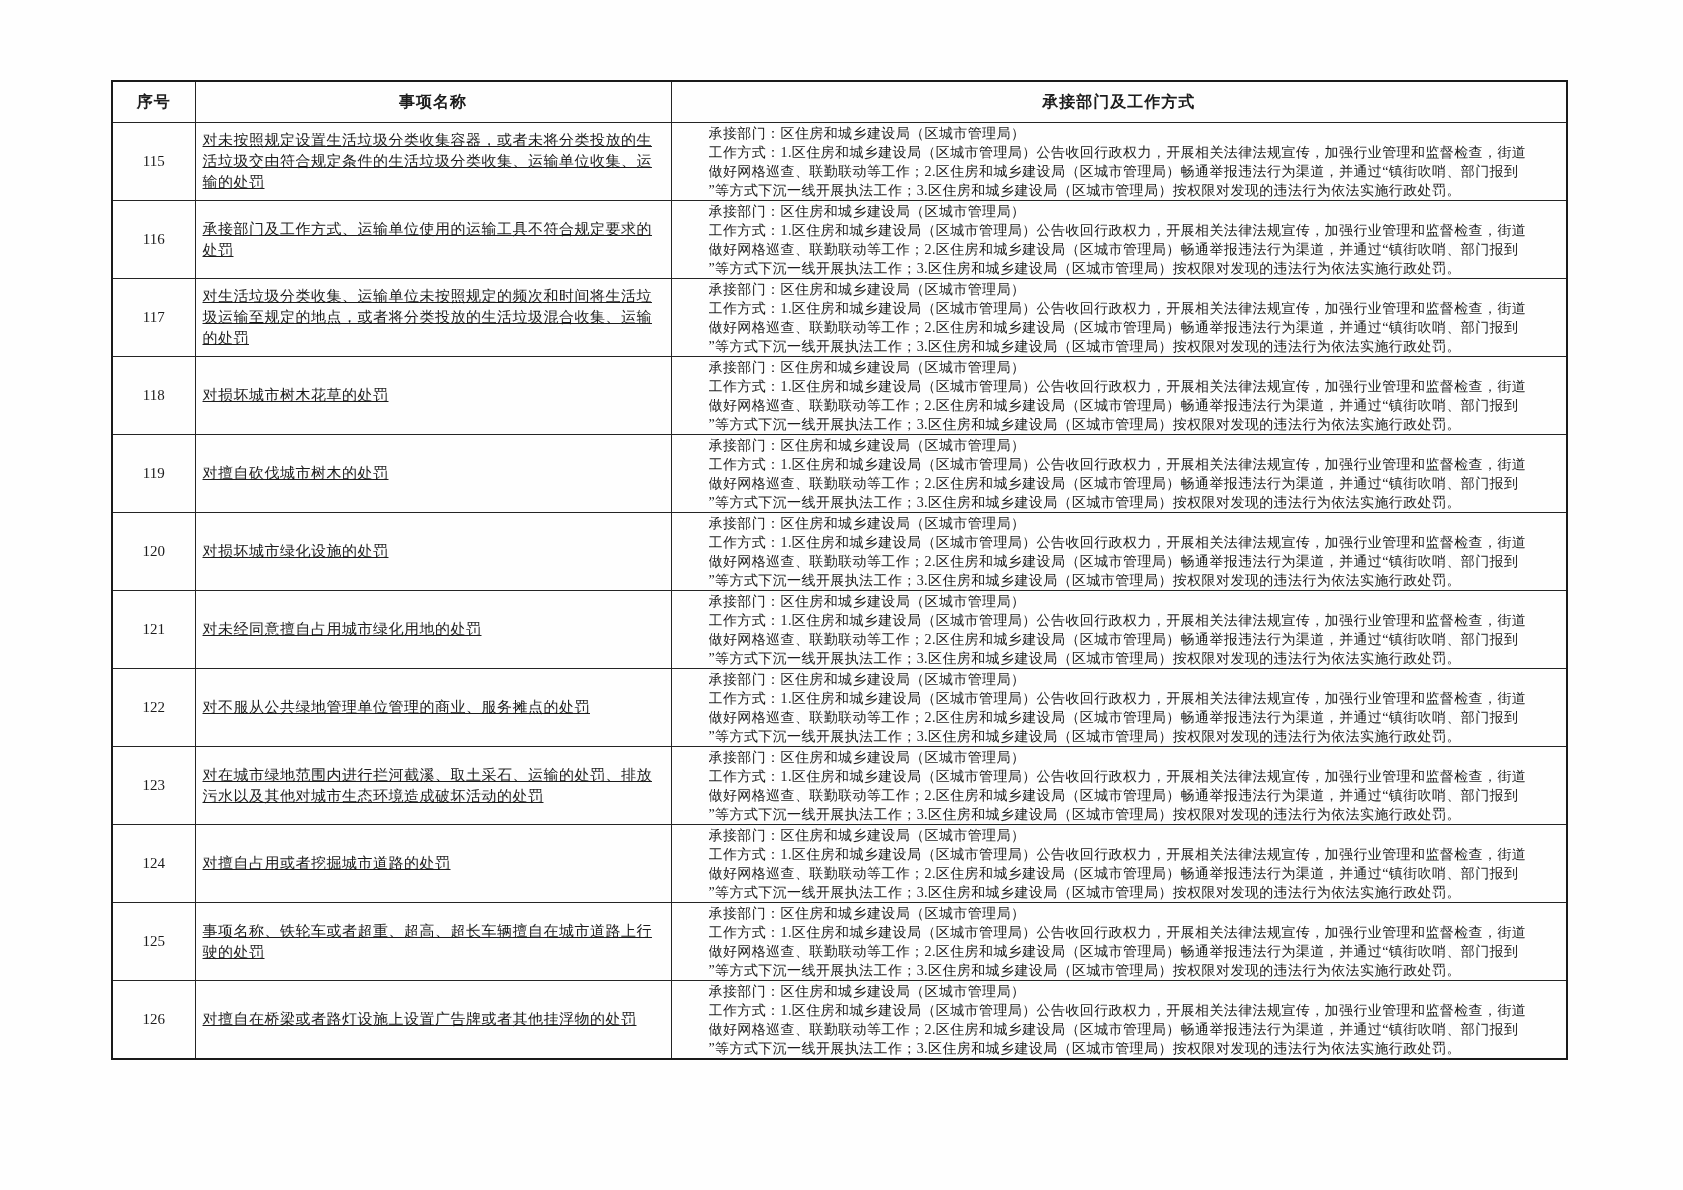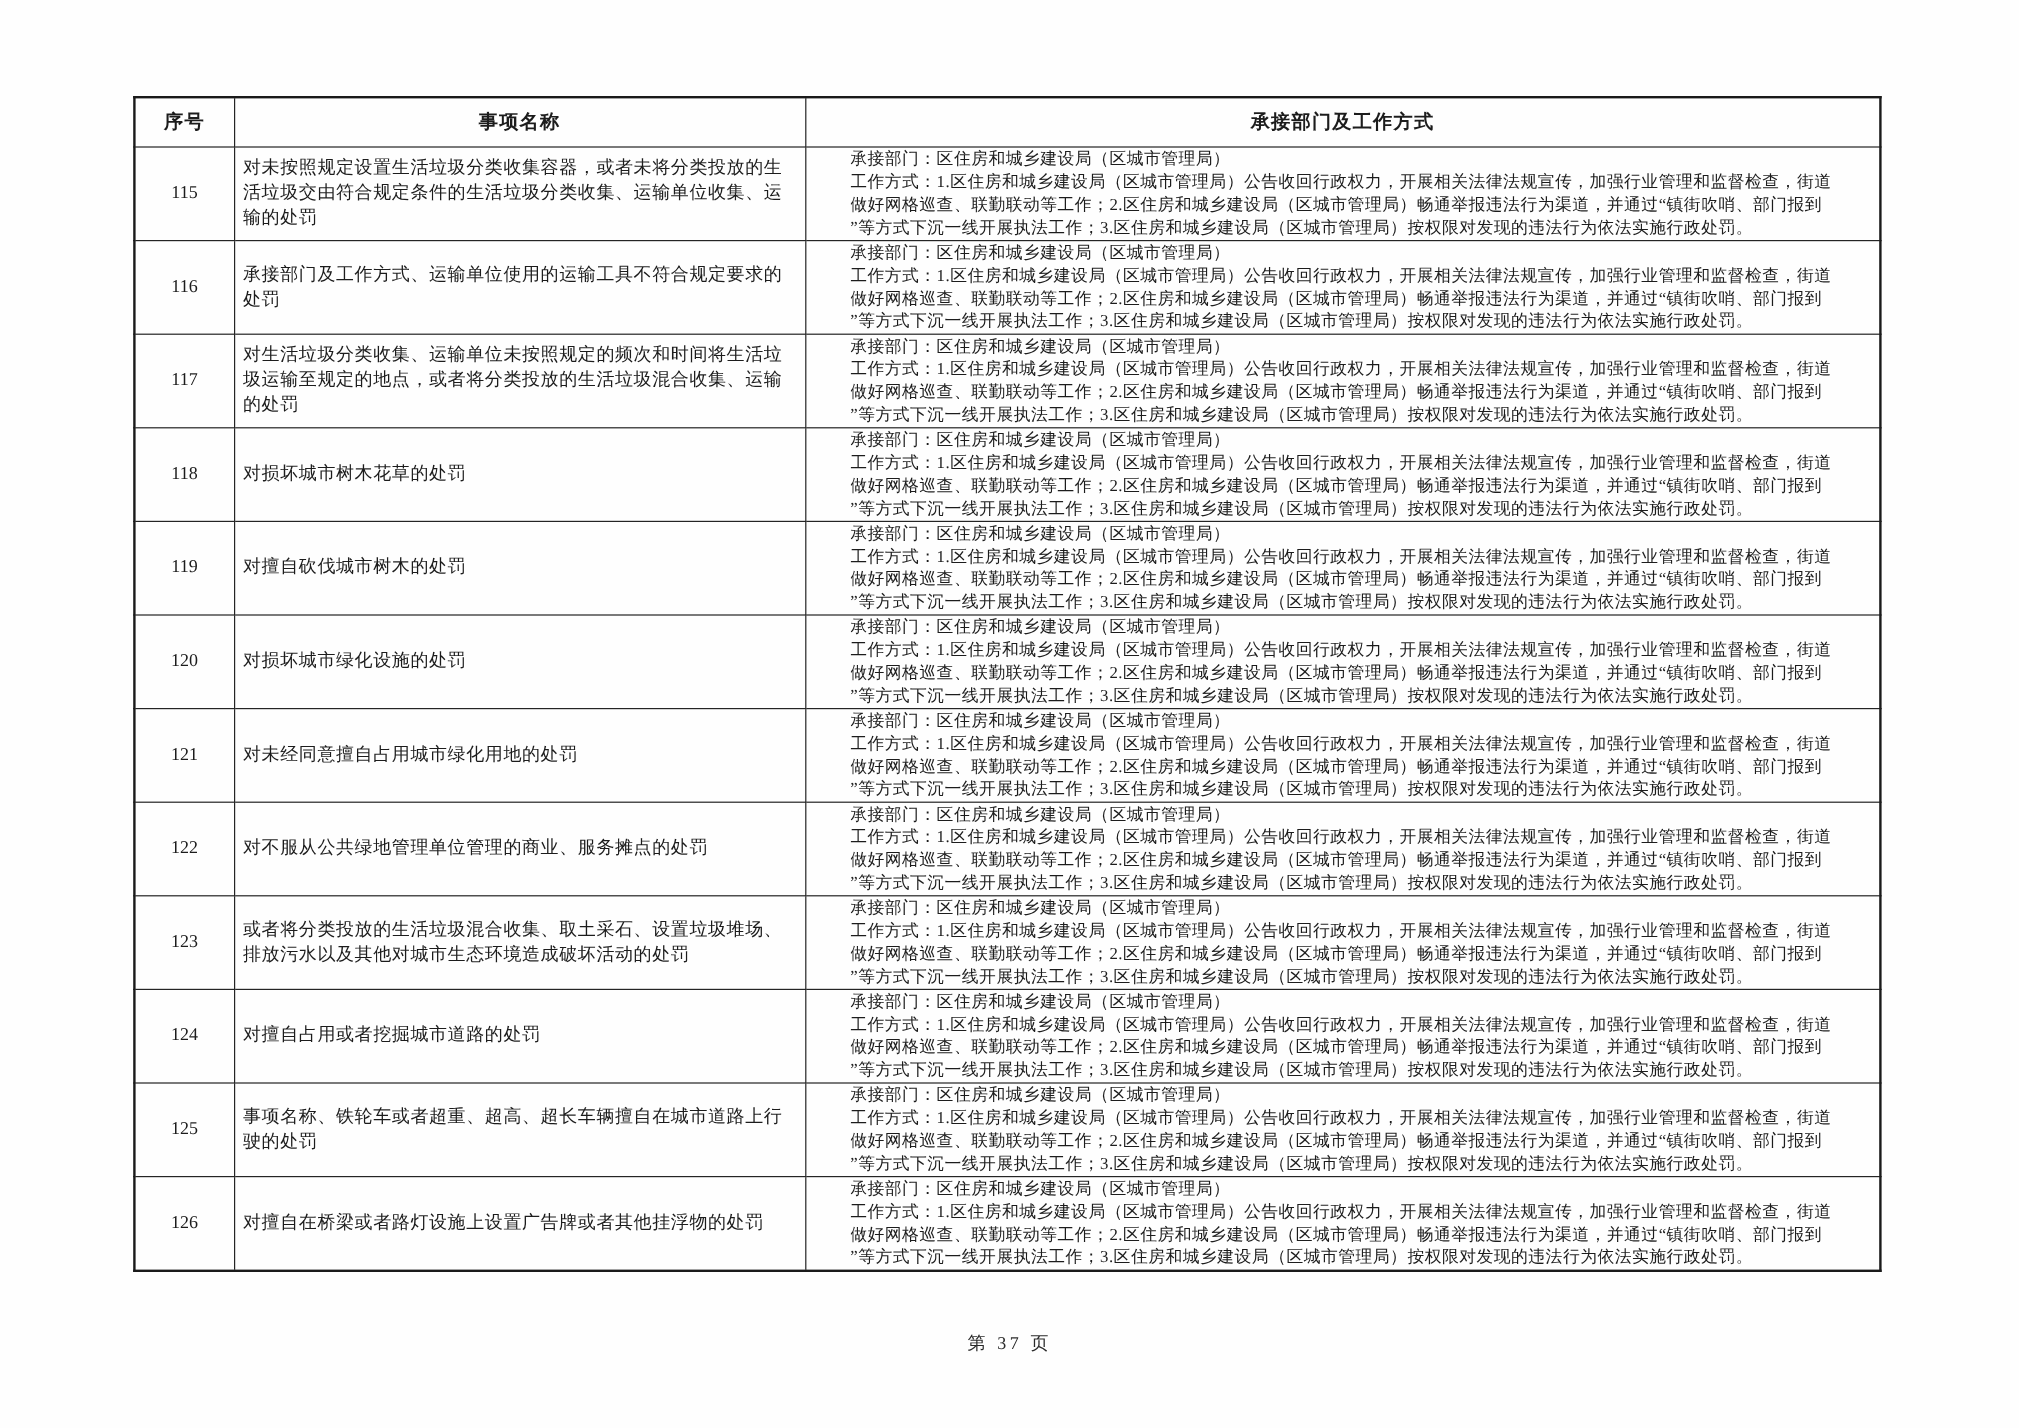--- a/index.html
+++ b/index.html
@@ -43,20 +43,21 @@
   .doc-table td.cell-num {
     text-align: center;
     font-size: 15px;
     height: 76px;
   }
   .doc-table td.cell-name {
     font-size: 15px;
     line-height: 21px;
     padding: 2px 7px;
     letter-spacing: 0.5px;
+    text-decoration: underline;
   }
   .doc-table td.cell-method {
     vertical-align: top;
     padding: 1px 4px 0 5px;
   }
   .method-line {
     font-size: 14px;
     line-height: 19px;
     letter-spacing: 0.4px;
     white-space: nowrap;
@@ -176,21 +177,21 @@
     <td class="cell-method">
             <div class="method-line">承接部门：区住房和城乡建设局（区城市管理局）</div>
             <div class="method-line">工作方式：1.区住房和城乡建设局（区城市管理局）公告收回行政权力，开展相关法律法规宣传，加强行业管理和监督检查，街道</div>
             <div class="method-line">做好网格巡查、联勤联动等工作；2.区住房和城乡建设局（区城市管理局）畅通举报违法行为渠道，并通过“镇街吹哨、部门报到</div>
             <div class="method-line">”等方式下沉一线开展执法工作；3.区住房和城乡建设局（区城市管理局）按权限对发现的违法行为依法实施行政处罚。</div>
           </td>
   </tr>
 
   <tr>
     <td class="cell-num">123</td>
-    <td class="cell-name">或者将分类投放的生活垃圾混合收集、取土采石、设置垃圾堆场、排放污水以及其他对城市生态环境造成破坏活动的处罚</td>
+    <td class="cell-name">对在城市绿地范围内进行拦河截溪、取土采石、运输的处罚、排放污水以及其他对城市生态环境造成破坏活动的处罚</td>
     <td class="cell-method">
             <div class="method-line">承接部门：区住房和城乡建设局（区城市管理局）</div>
             <div class="method-line">工作方式：1.区住房和城乡建设局（区城市管理局）公告收回行政权力，开展相关法律法规宣传，加强行业管理和监督检查，街道</div>
             <div class="method-line">做好网格巡查、联勤联动等工作；2.区住房和城乡建设局（区城市管理局）畅通举报违法行为渠道，并通过“镇街吹哨、部门报到</div>
             <div class="method-line">”等方式下沉一线开展执法工作；3.区住房和城乡建设局（区城市管理局）按权限对发现的违法行为依法实施行政处罚。</div>
           </td>
   </tr>
 
   <tr>
     <td class="cell-num">124</td>
@@ -220,15 +221,14 @@
     <td class="cell-method">
             <div class="method-line">承接部门：区住房和城乡建设局（区城市管理局）</div>
             <div class="method-line">工作方式：1.区住房和城乡建设局（区城市管理局）公告收回行政权力，开展相关法律法规宣传，加强行业管理和监督检查，街道</div>
             <div class="method-line">做好网格巡查、联勤联动等工作；2.区住房和城乡建设局（区城市管理局）畅通举报违法行为渠道，并通过“镇街吹哨、部门报到</div>
             <div class="method-line">”等方式下沉一线开展执法工作；3.区住房和城乡建设局（区城市管理局）按权限对发现的违法行为依法实施行政处罚。</div>
           </td>
   </tr>
 </tbody>
   </table>
 
-  <div class="footer">第 37 页</div>
 
 </div>
 
 </body></html>

